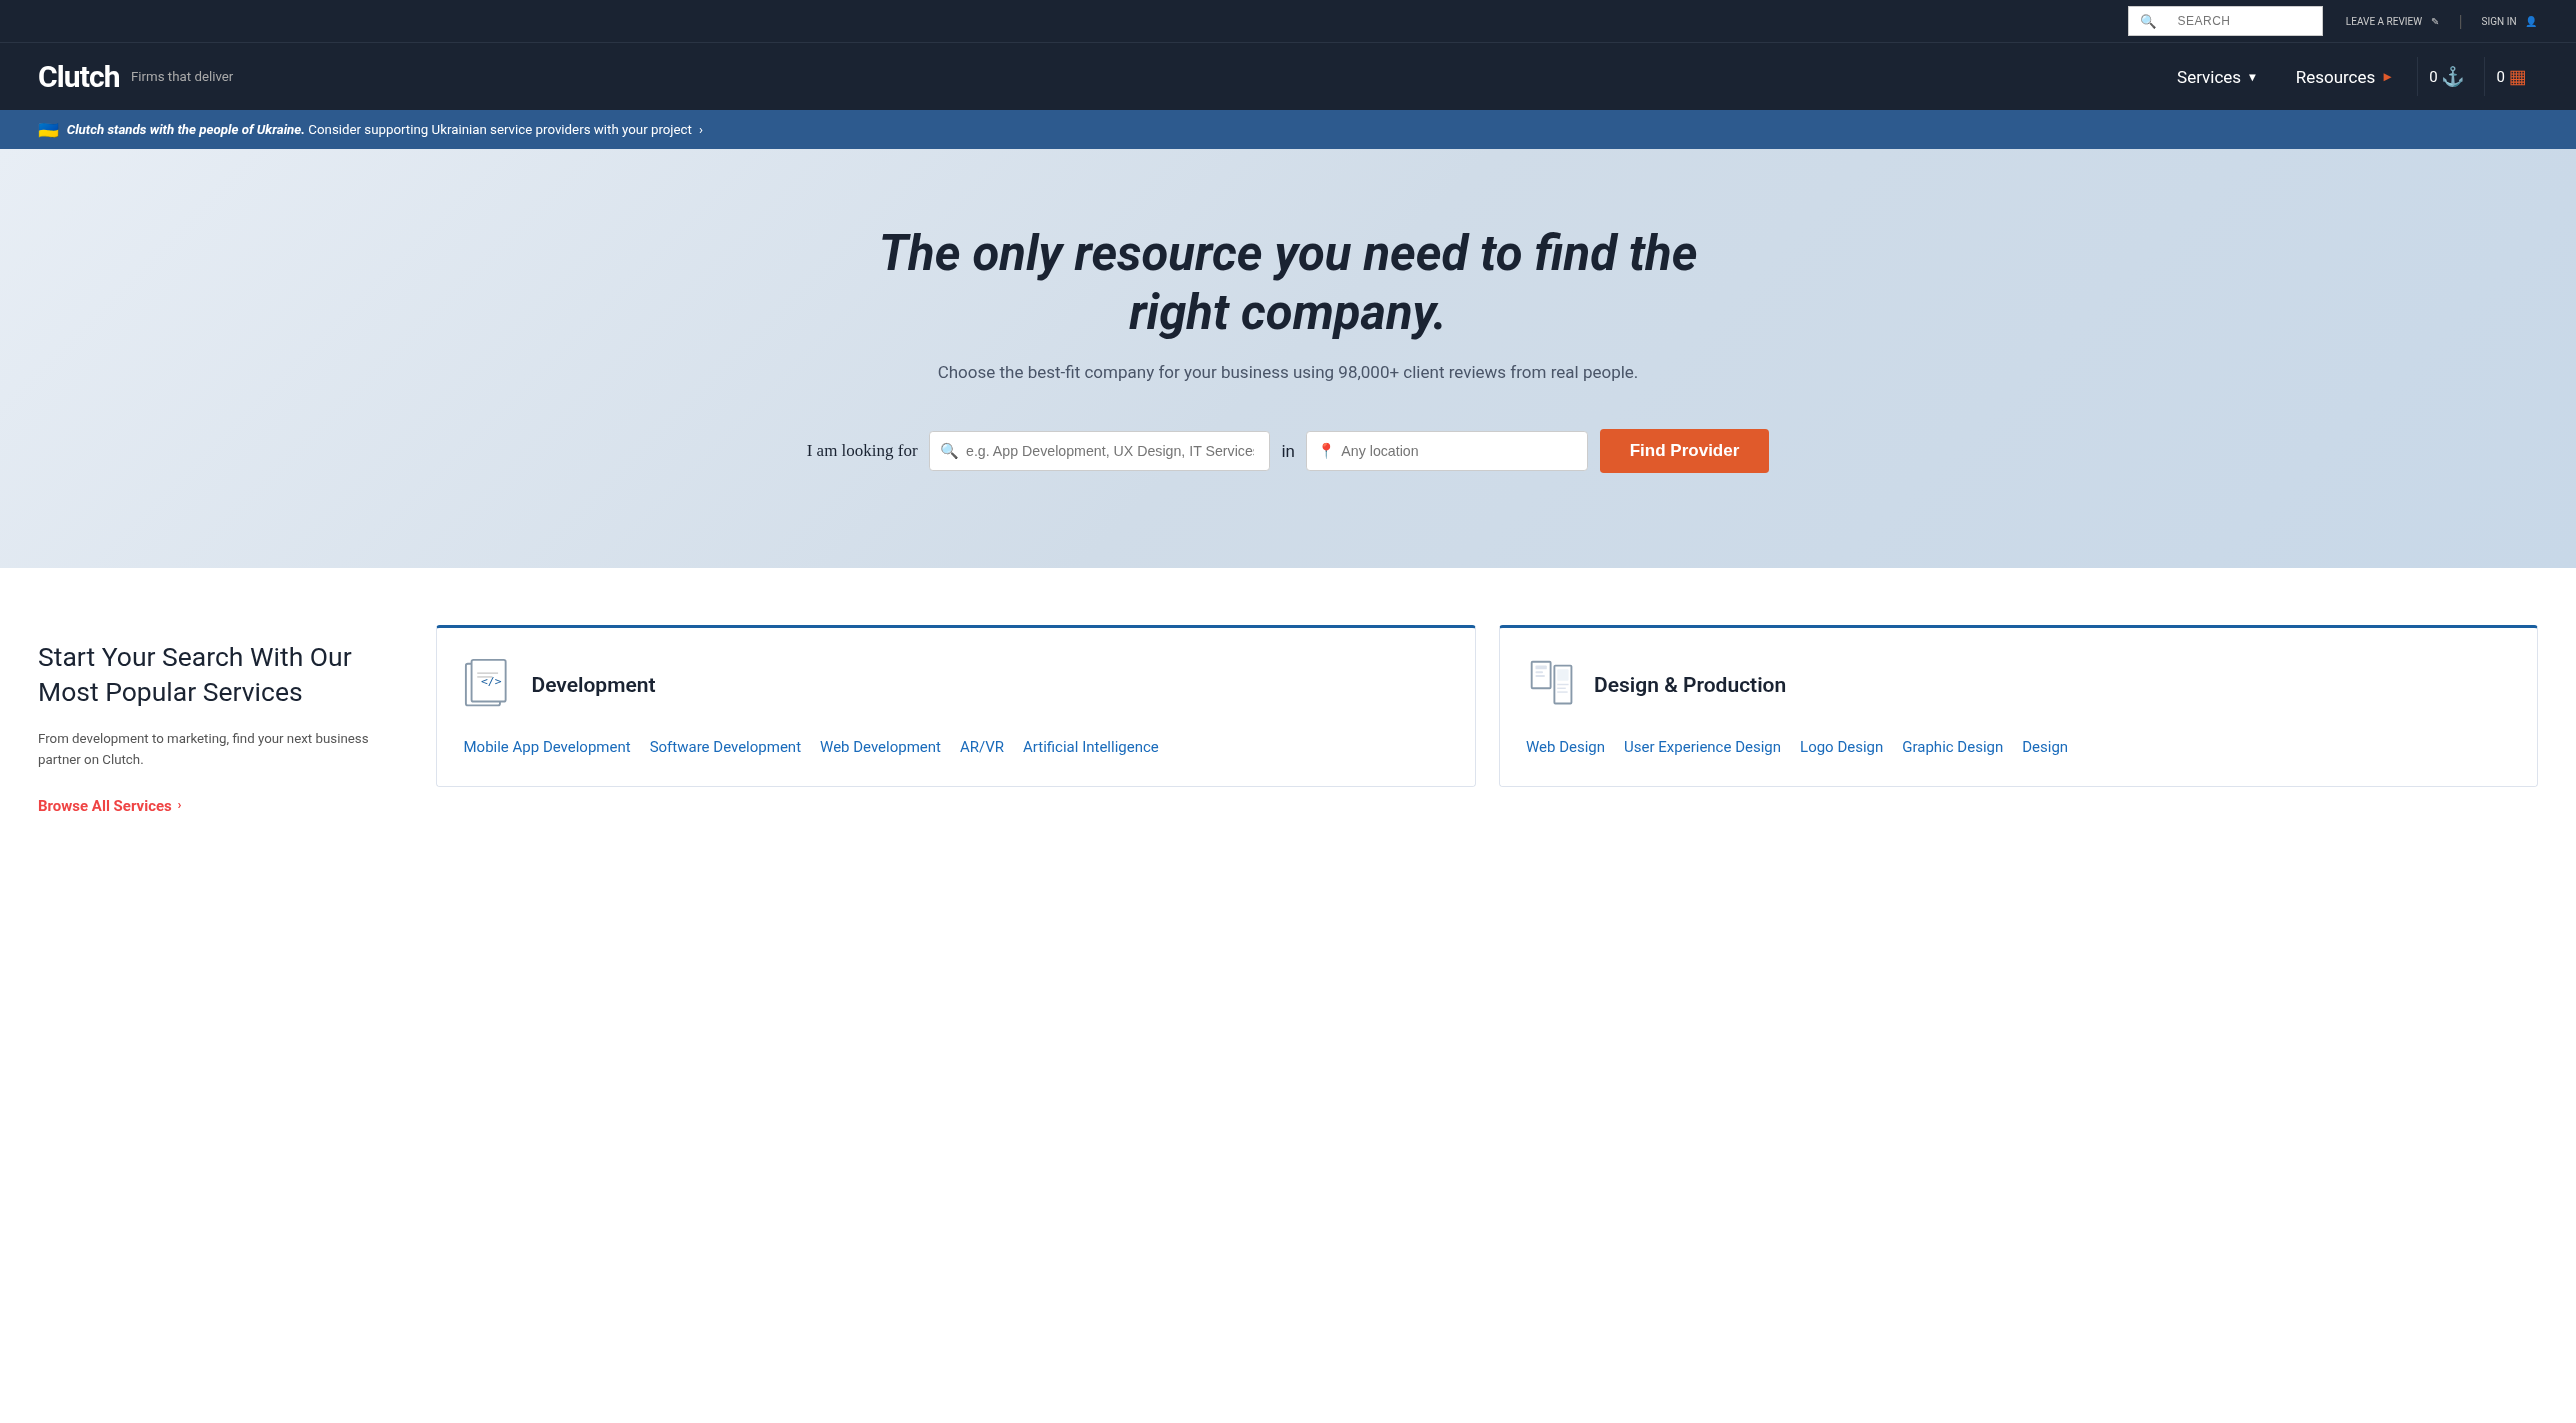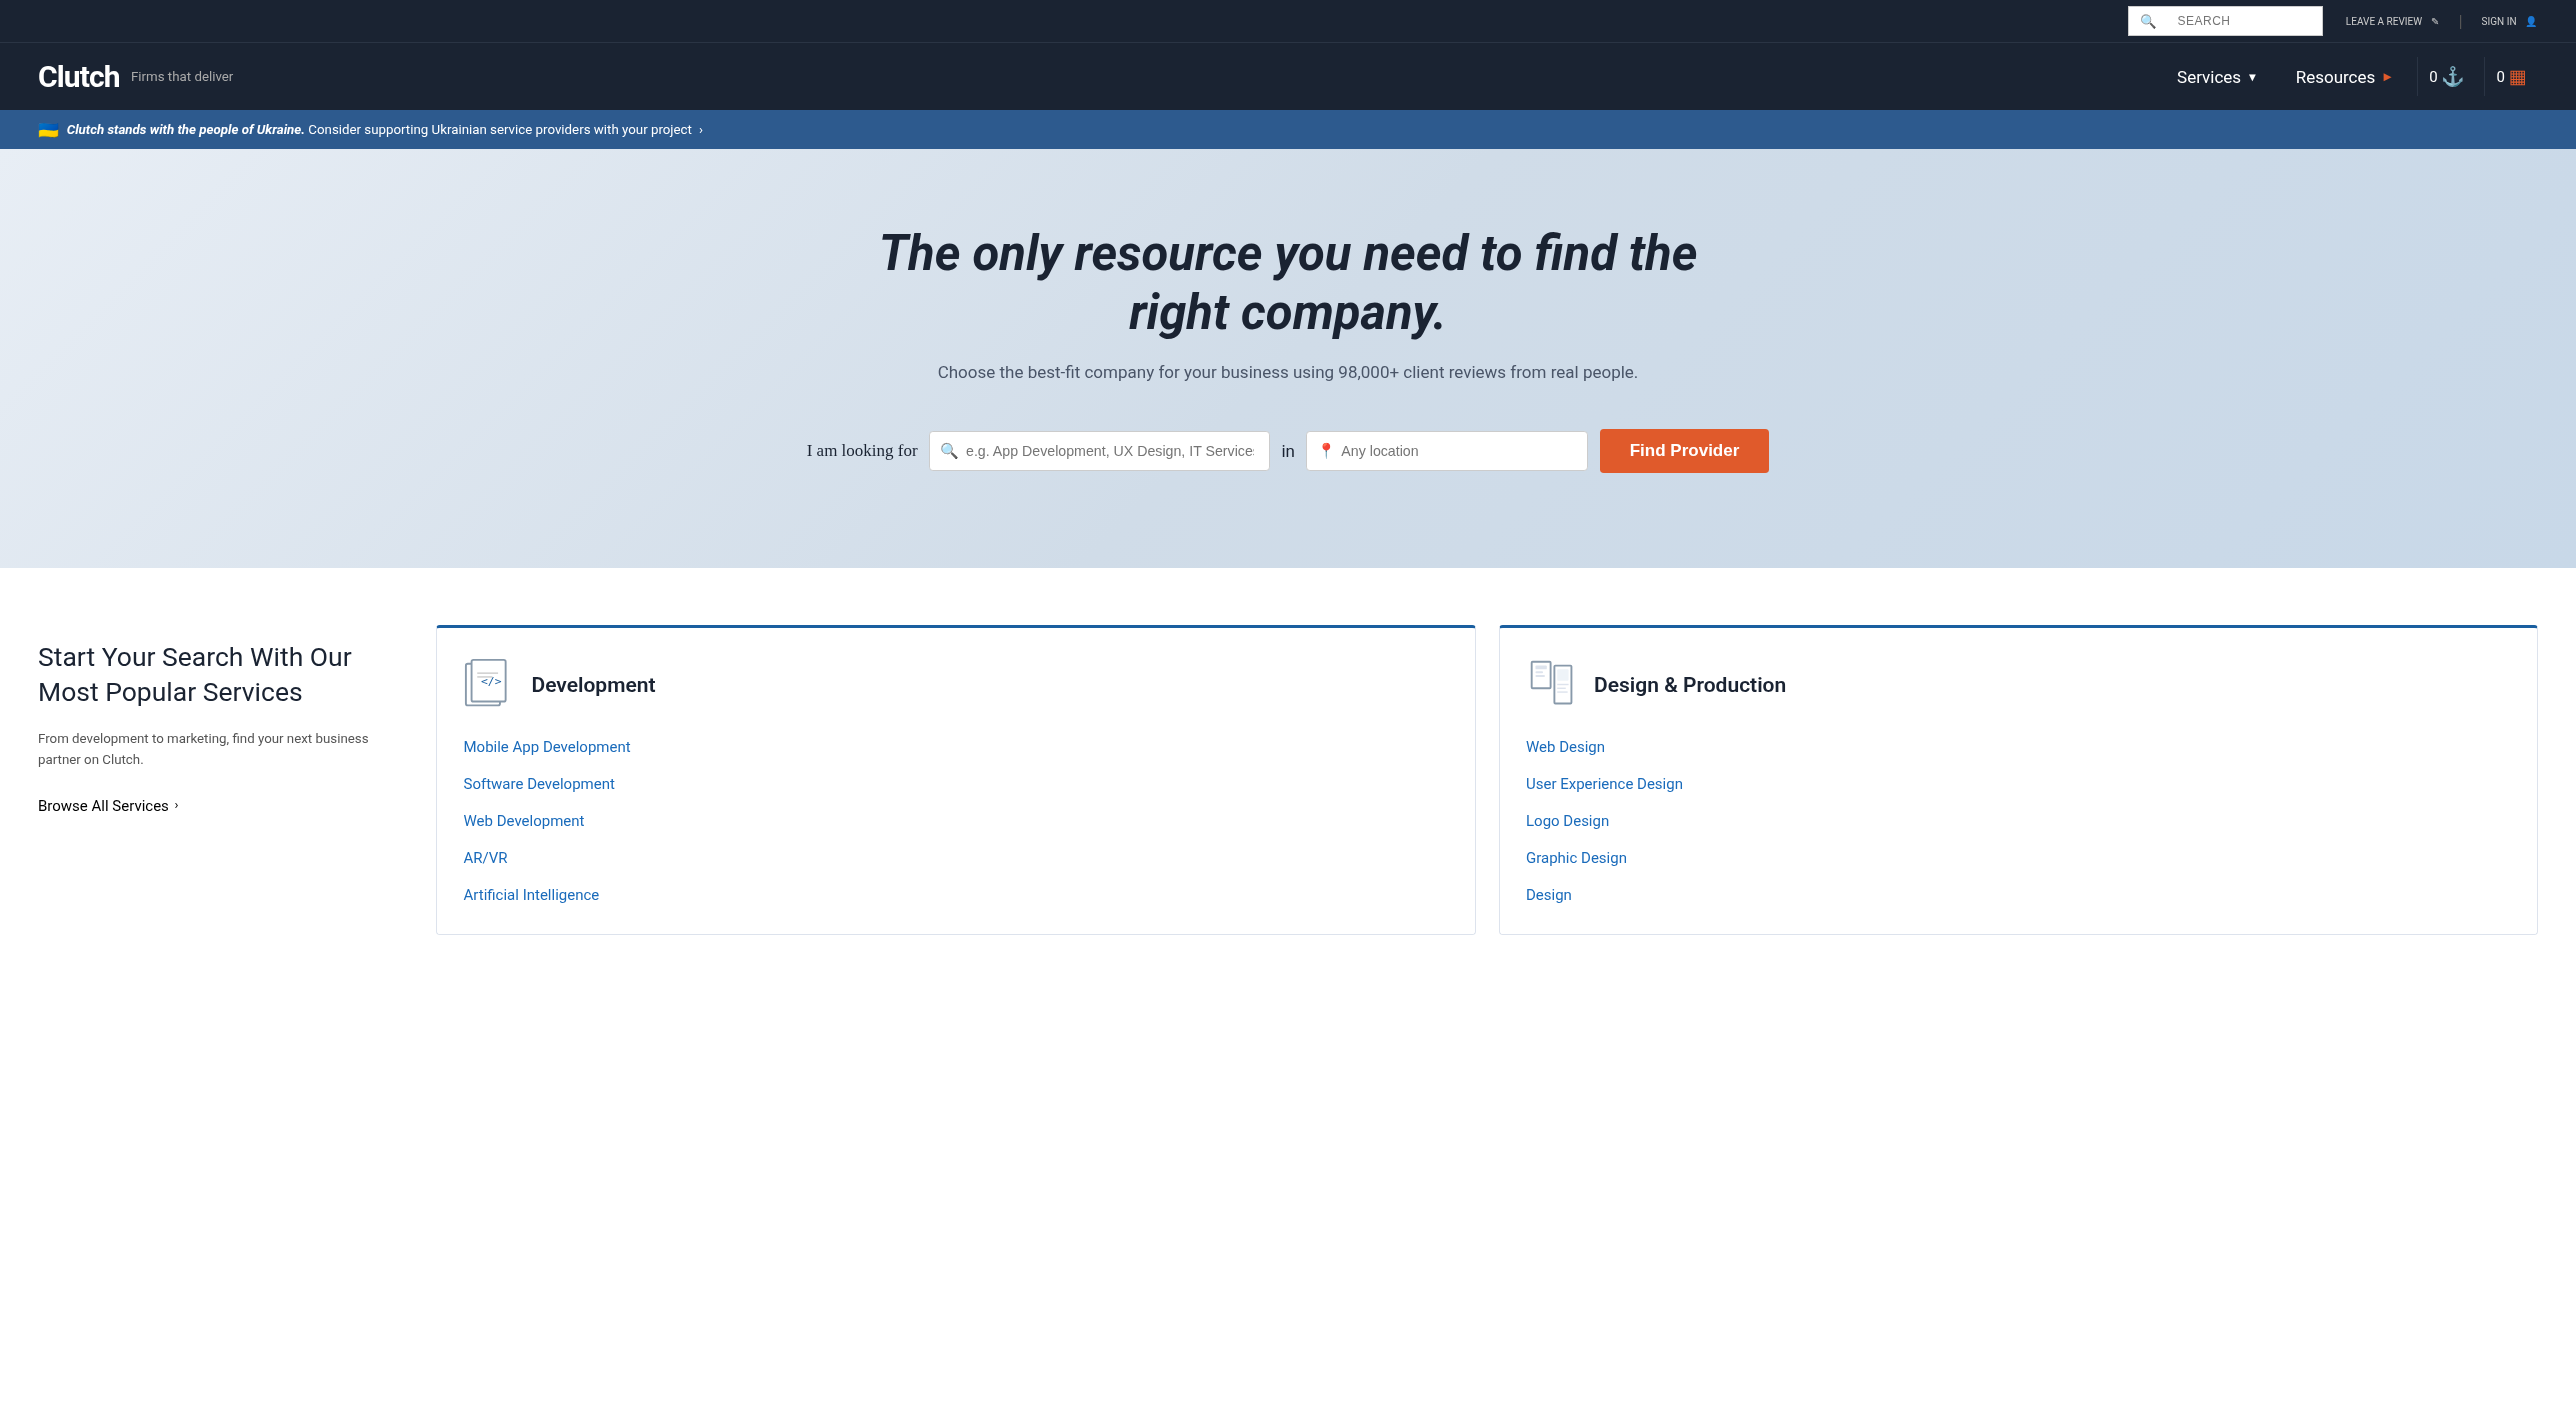--- a/index.html
+++ b/index.html
@@ -259,23 +259,23 @@
       margin-bottom: 19px;
       line-height: 1.3;
     }
     .services-intro-desc {
       font-size: 13.3px;
       color: #555;
       line-height: 1.6;
       margin-bottom: 26.5px;
     }
     .browse-link {
-      color: #000000;
+      color: #ef4444;
       font-size: 15px;
-      font-weight: 400;
+      font-weight: 700;
       text-decoration: none;
       display: flex;
       align-items: flex-start;
       gap: 5.7px;
       cursor: pointer;
     }
     .browse-link .arr {
       font-size: 13.3px;
     }
 
@@ -304,21 +304,21 @@
       height: 53px;
       flex-shrink: 0;
     }
     .card-title {
       font-size: 21px;
       font-weight: 600;
       color: #1a2332;
     }
     .card-links {
       display: flex;
-      flex-direction: column;
+      flex-direction: row;
       gap: 19px;
     }
     .card-link {
       color: #1a6bbb;
       font-size: 15px;
       text-decoration: none;
       cursor: pointer;
     }
 
     

